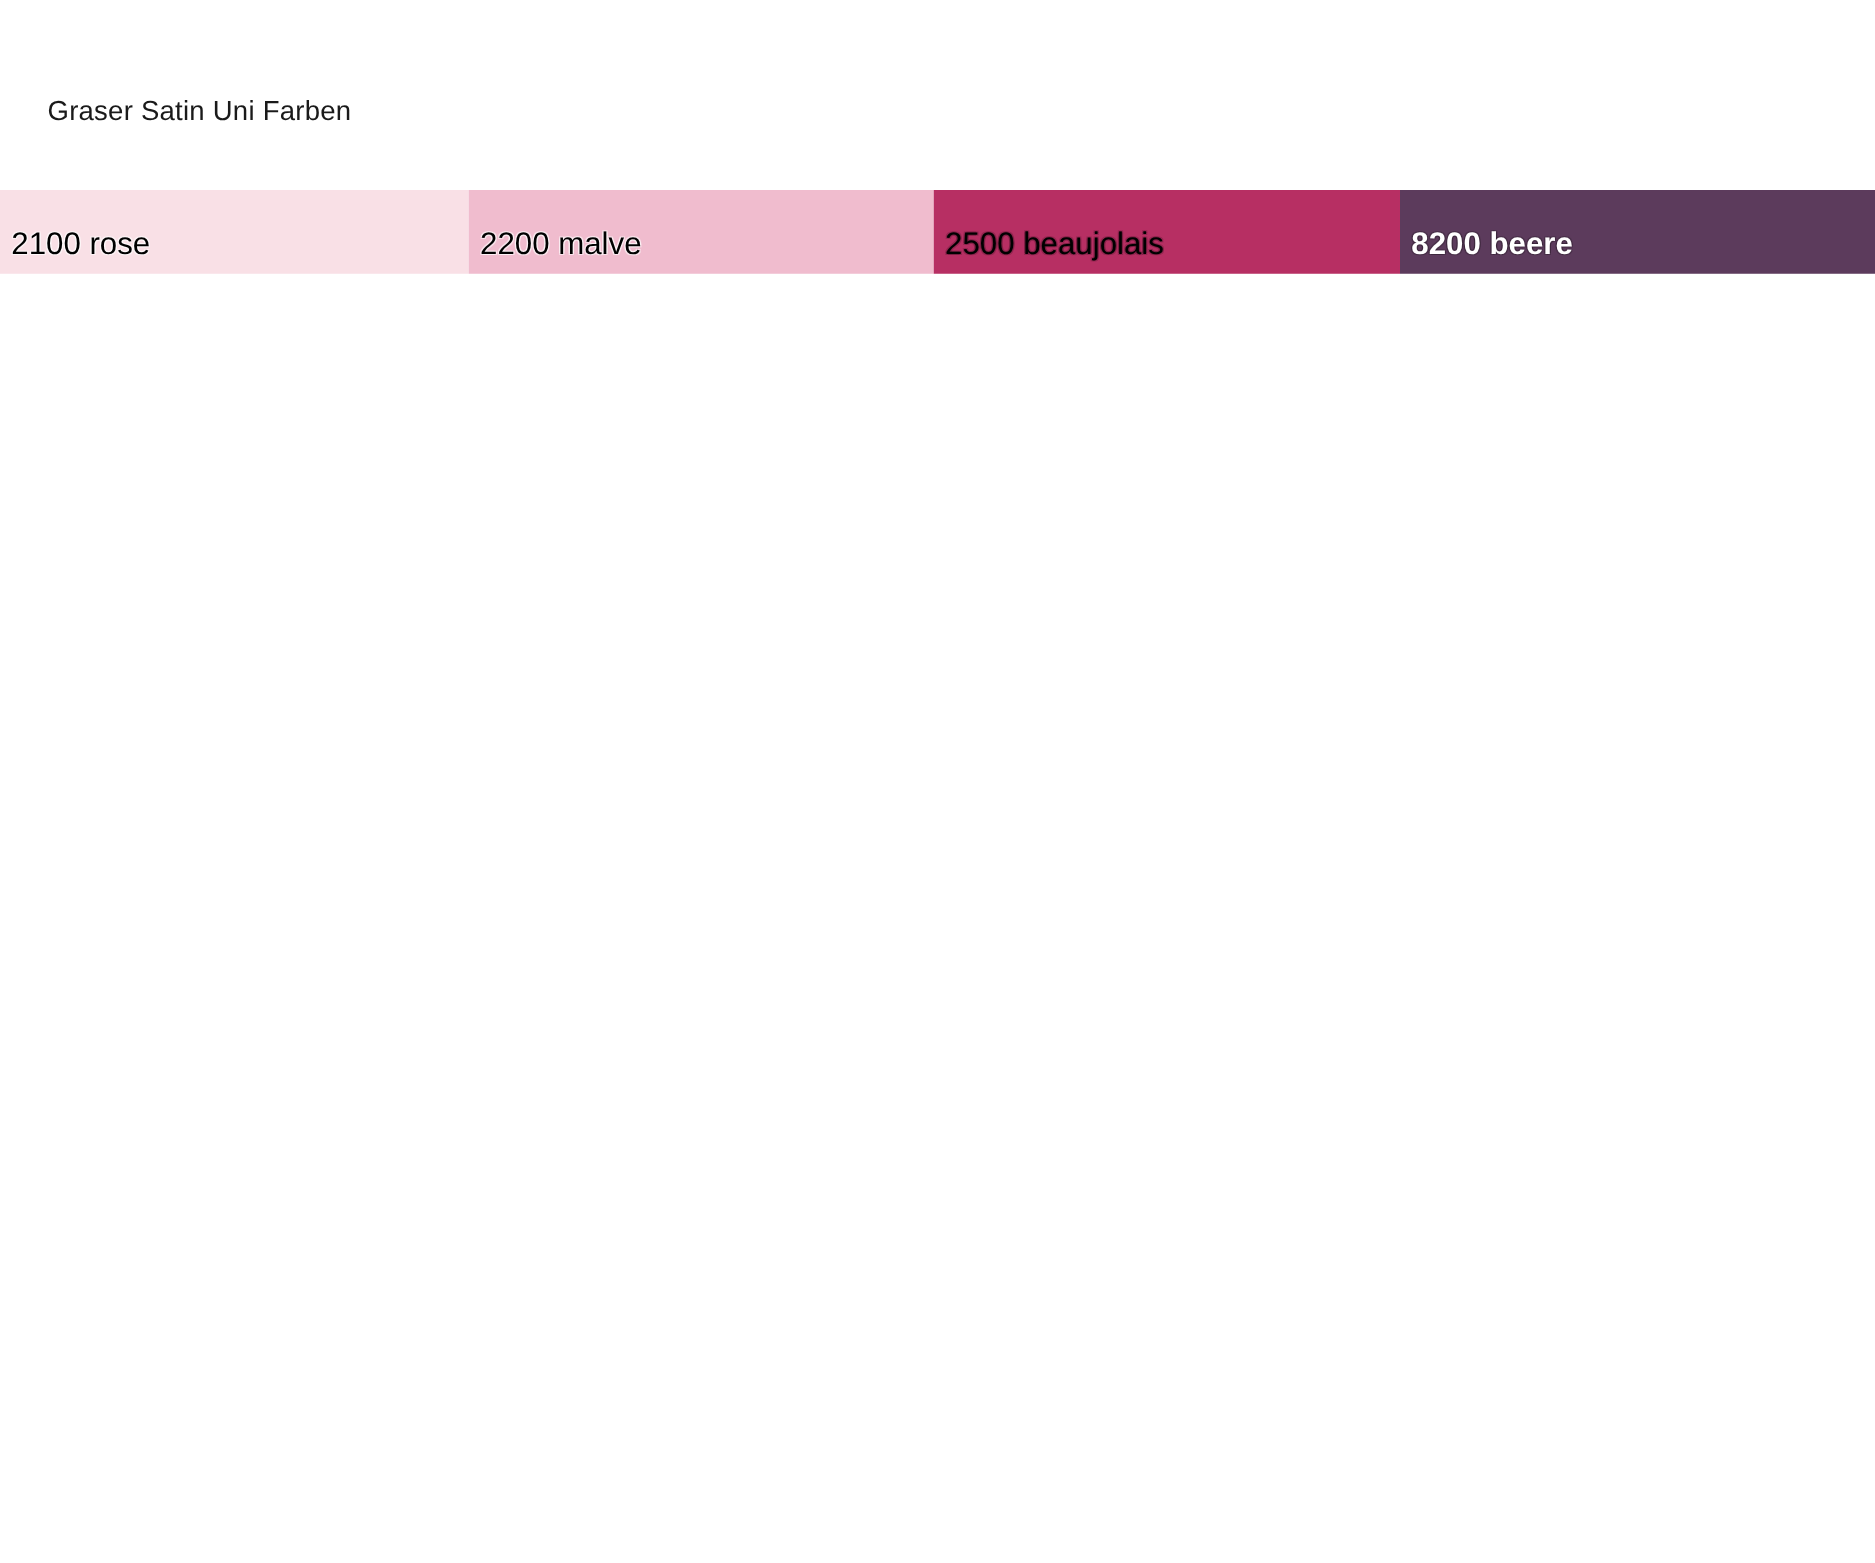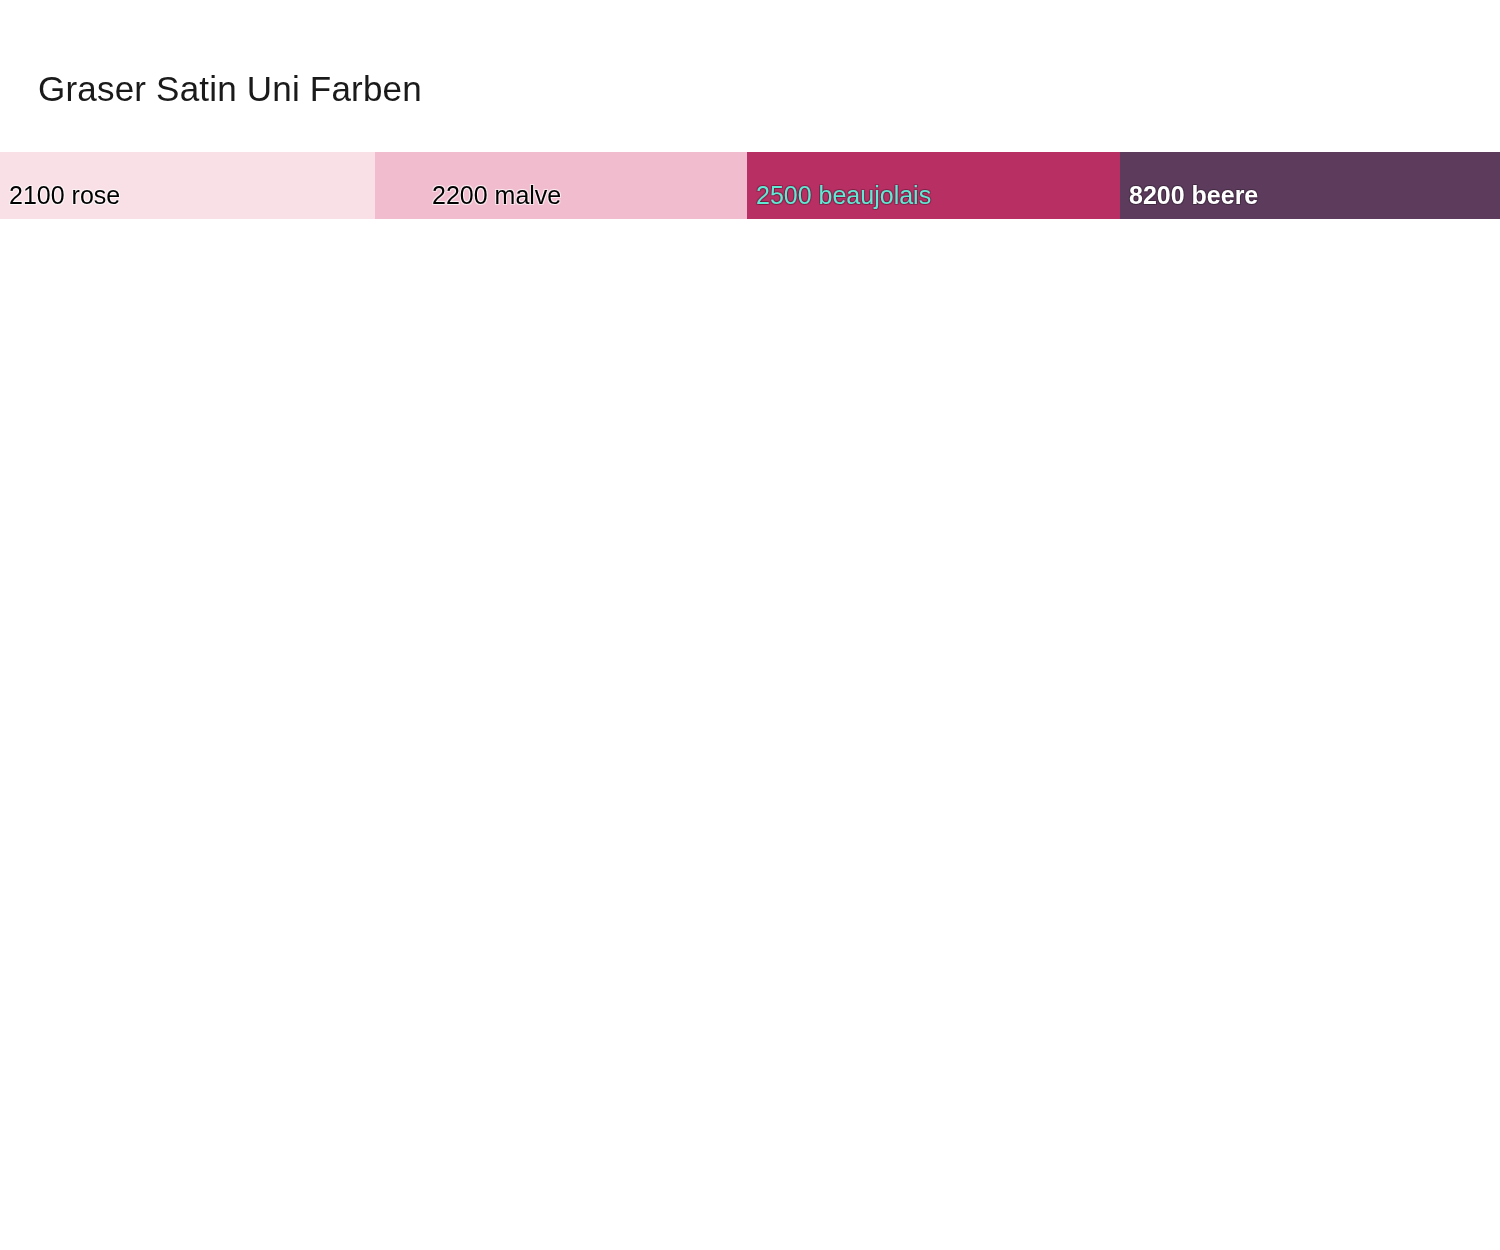--- a/index.html
+++ b/index.html
@@ -11,21 +11,21 @@
     width: 1500px;
     height: 1250px;
     position: relative;
     font-family: "Liberation Sans", sans-serif;
     overflow: hidden;
   }
   #page-title {
     position: absolute;
     left: 38px;
     top: 72px;
-    font-size: 35px;
+    font-size: 22px;
     line-height: 34px;
     color: #1a1a1a;
     letter-spacing: 0.2px;
     white-space: nowrap;
   }
   #swatch-grid {
     position: absolute;
     left: 0;
     top: 152px;
     width: 1500px;
@@ -69,24 +69,24 @@
 </head>
 <body>
 
 <div id="page-title">Graser Satin Uni Farben</div>
 
 <div id="swatch-grid">
     <div class="swatch col-0" style="background: rgb(249, 224, 230);">
       <span class="swatch-label dark" style="color: rgb(0, 0, 0);">2100 rose</span>
     </div>
     <div class="swatch col-0" style="background: rgb(240, 188, 206);">
-      <span class="swatch-label dark" style="color: rgb(0, 0, 0); margin-left: 48px;">2200 malve</span>
+      <span class="swatch-label dark" style="color: rgb(0, 0, 0);">2200 malve</span>
     </div>
     <div class="swatch col-0" style="background: rgb(183, 47, 99);">
-      <span class="swatch-label light" style="color: #5eead4;">2500 beaujolais</span>
+      <span class="swatch-label light" style="color: #000000;">2500 beaujolais</span>
     </div>
     <div class="swatch col-0" style="background: rgb(92, 59, 92); font-weight: bold;">
       <span class="swatch-label light" style="color: rgb(255, 255, 255);">8200 beere</span>
     </div>
     <div class="swatch col-0" style="background: rgb(252, 251, 247);"></div>
     <div class="swatch col-0" style="background: rgb(228, 228, 228);"></div>
     <div class="swatch col-0" style="background: rgb(140, 140, 140);"></div>
     <div class="swatch col-0" style="background: rgb(65, 60, 70);"></div>
     <div class="swatch col-0" style="background: rgb(227, 228, 242);"></div>
     <div class="swatch col-0" style="background: rgb(197, 220, 238);"></div>

